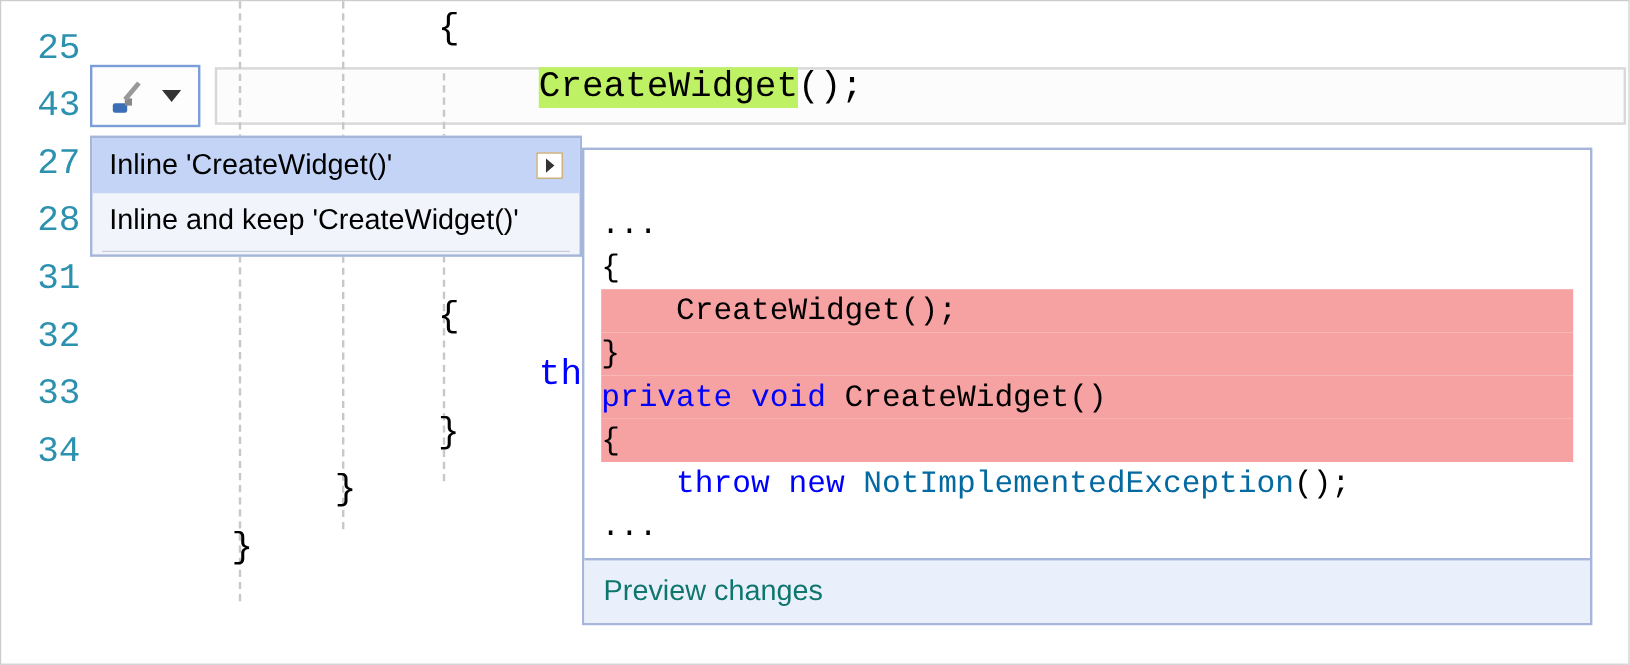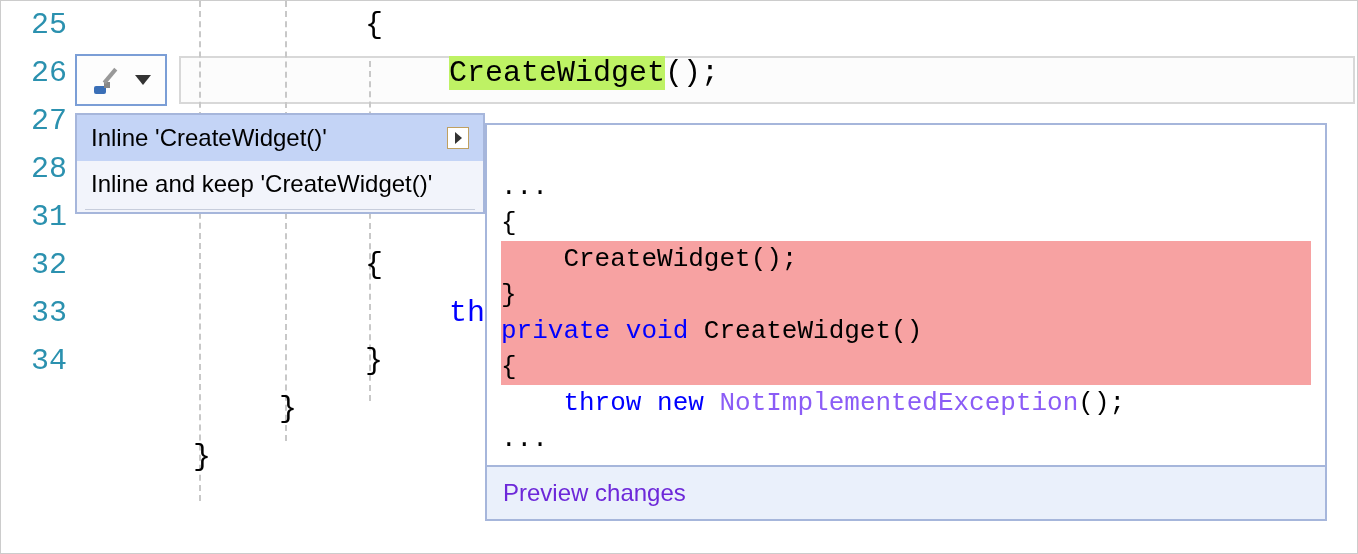--- a/index.html
+++ b/index.html
@@ -12,21 +12,21 @@
     position: relative;
     overflow: hidden;
     border: 1px solid #ccc;
   }
   .editor {
     position: absolute;
     left: 0; top: 0; right: 0; bottom: 0;
   }
   .gutter {
     position: absolute;
-    left: 0; top: 0;
+    left: 0; top: 16px;
     width: 76px;
   }
   .line-number {
     color: #2b91af;
     font-size: 30px;
     text-align: right;
     padding-right: 10px;
     height: 48px;
     line-height: 48px;
   }
@@ -57,21 +57,21 @@
     position: absolute;
     left: 178px;
     right: 2px;
     top: 55px;
     height: 48px;
     border: 2px solid #d8d8d8;
     background: #fcfcfc;
     z-index: 0;
   }
   .kw-blue { color: #0000ff; }
-  .kw-teal { color: #8b5cf6; }
+  .kw-teal { color: #0369a1; }
 
   
   .quickfix-btn {
     position: absolute;
     left: 74px; top: 53px;
     width: 92px; height: 52px;
     background: #fdfdfd;
     border: 2px solid #7b9ed6;
     display: flex;
     align-items: center;
@@ -157,38 +157,38 @@
     display: block;
   }
   .preview-footer {
     border-top: 2px solid #a6b6db;
     background: #eaf0fb;
     padding: 12px 16px;
     font-family: 'Segoe UI', Tahoma, sans-serif;
     font-size: 24px;
   }
   .preview-footer a {
-    color: #6d28d9;
+    color: #0f766e;
     text-decoration: none;
   }
 </style>
 </head>
 <body>
 
 <div class="editor">
 
   <div class="current-line-box"></div>
 
   <div class="guide" style="left:198px; top:0; height:500px;"></div>
   <div class="guide" style="left:284px; top:0; height:440px;"></div>
   <div class="guide" style="left:368px; top:60px; height:340px;"></div>
 
   <div class="gutter">
     <div class="line-number">25</div>
-    <div class="line-number">26</div>
+    <div class="line-number">43</div>
     <div class="line-number">27</div>
     <div class="line-number">28</div>
     <div class="line-number">31</div>
     <div class="line-number">32</div>
     <div class="line-number">33</div>
     <div class="line-number">34</div>
   </div>
 
   <div class="code-area">
     <div class="code-line" style="padding-left:186px;"><span>{</span></div>

